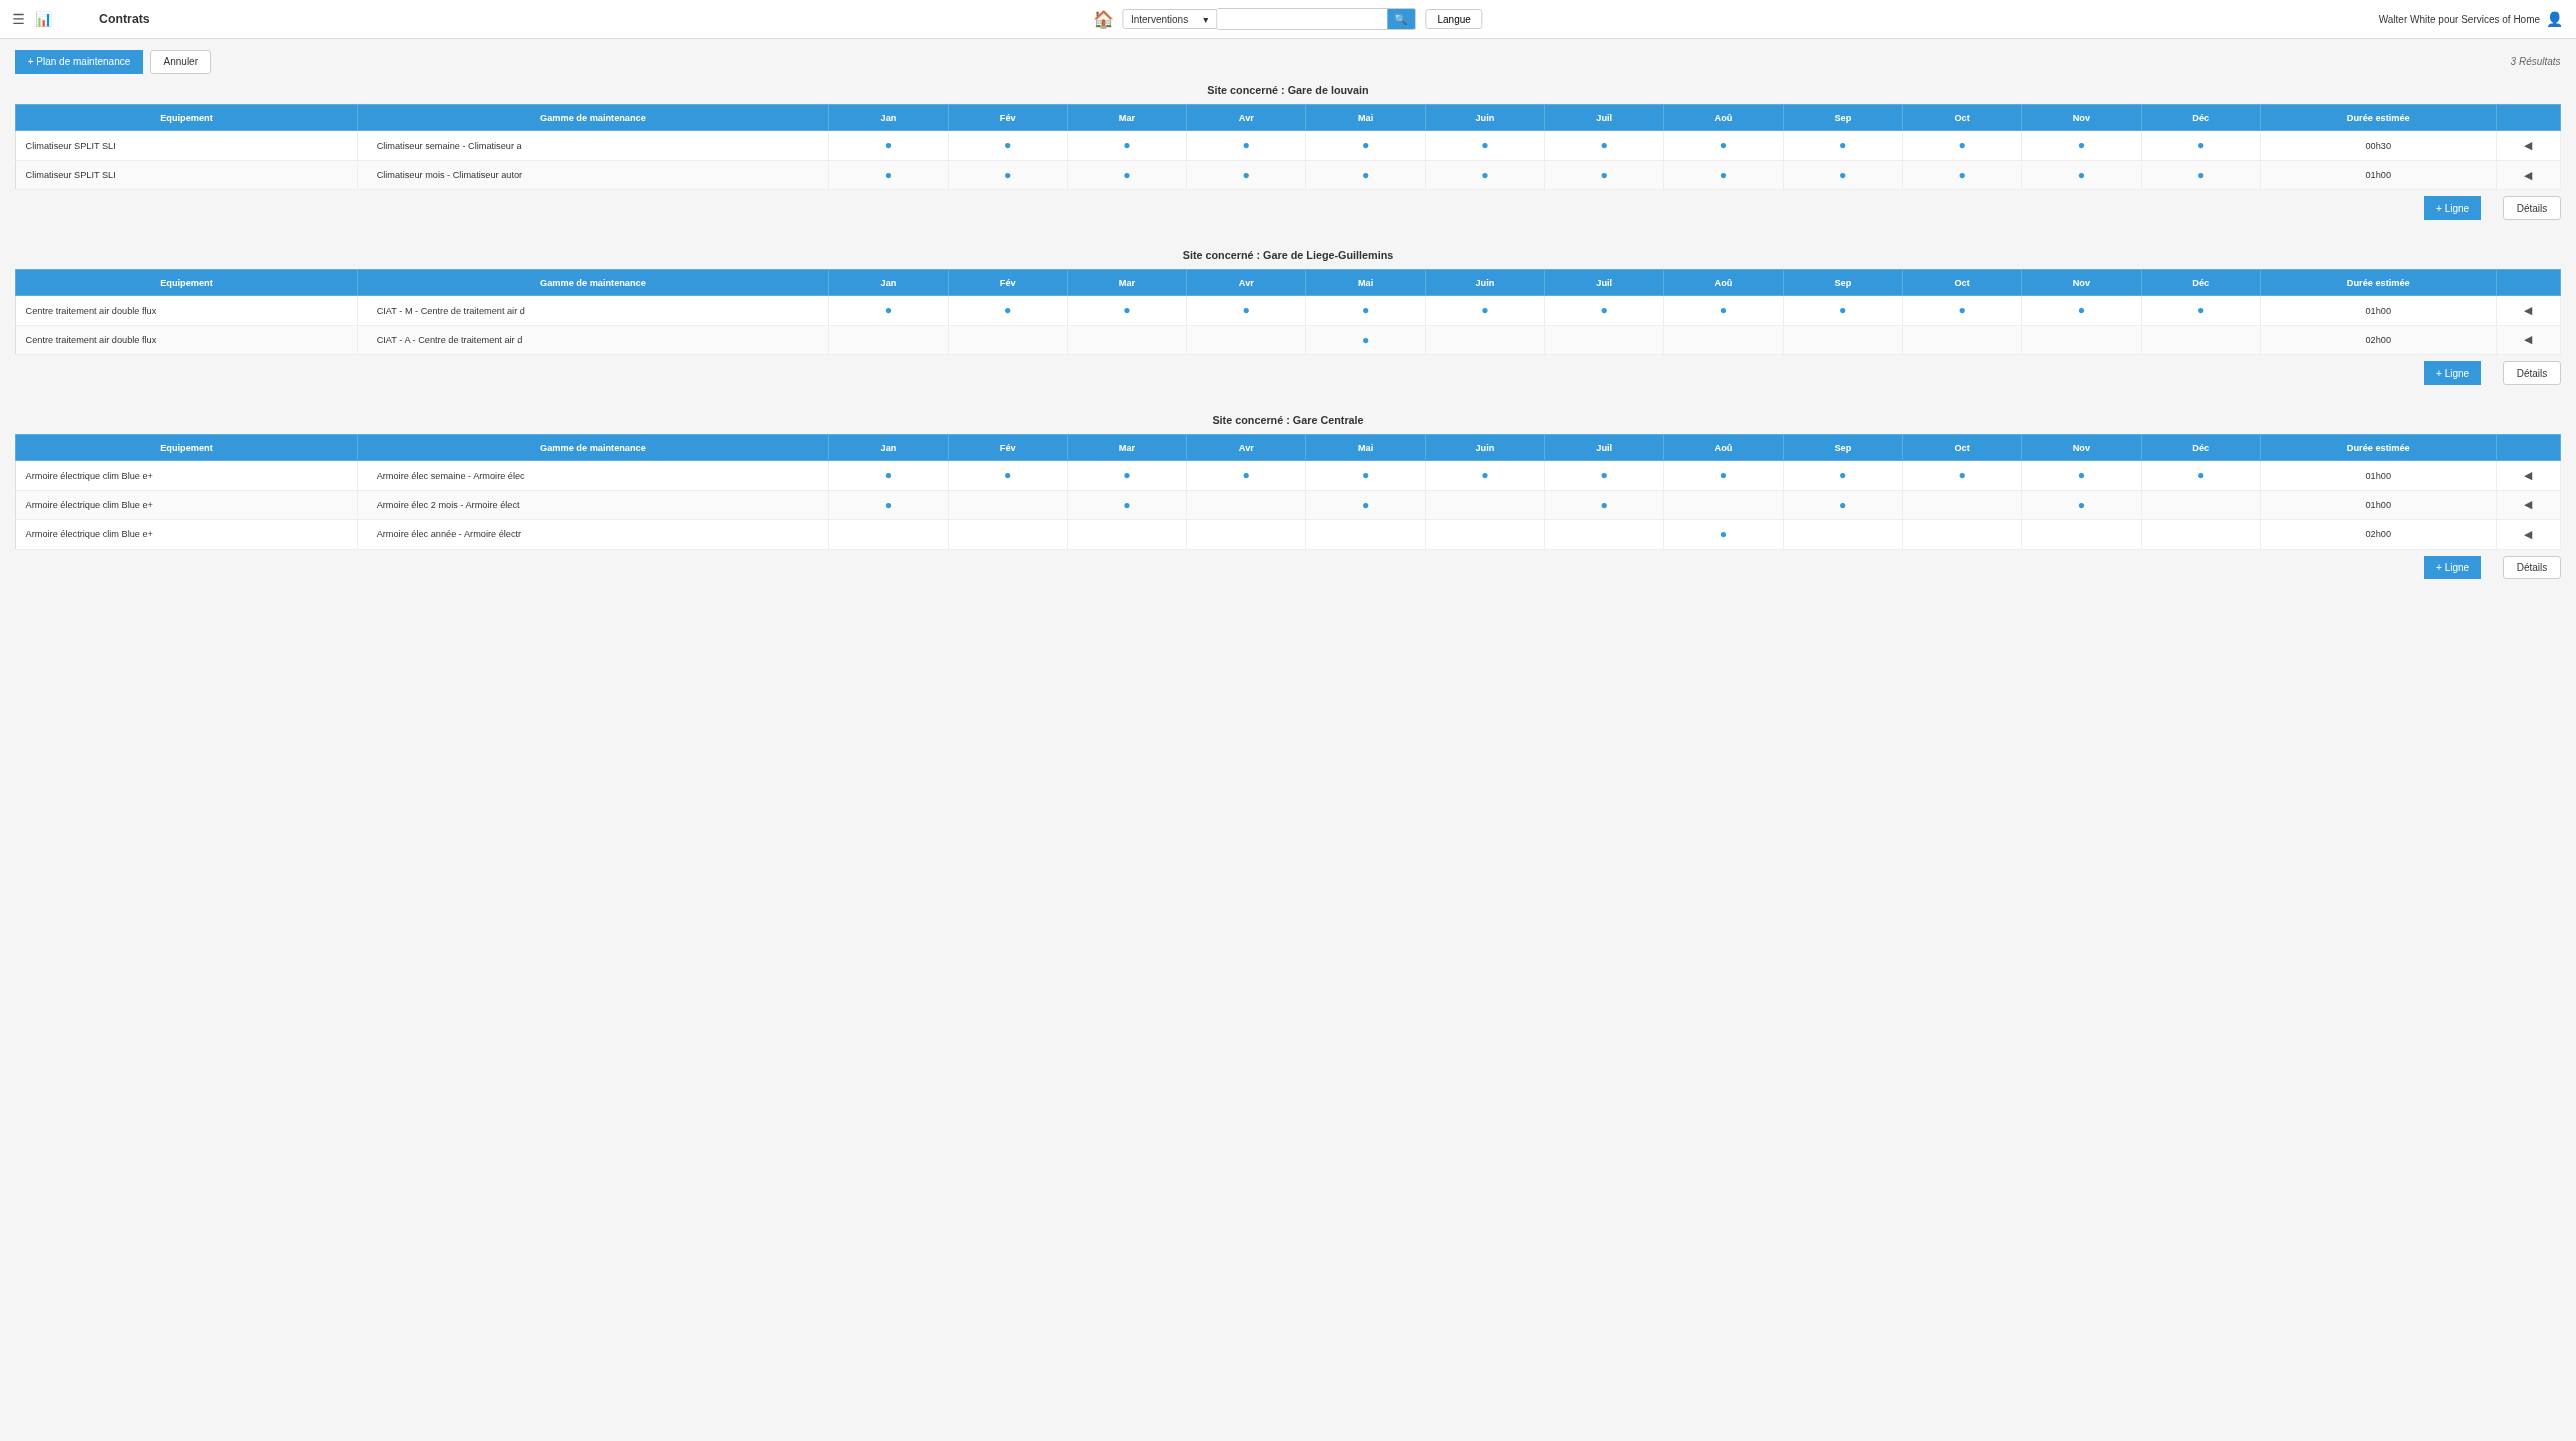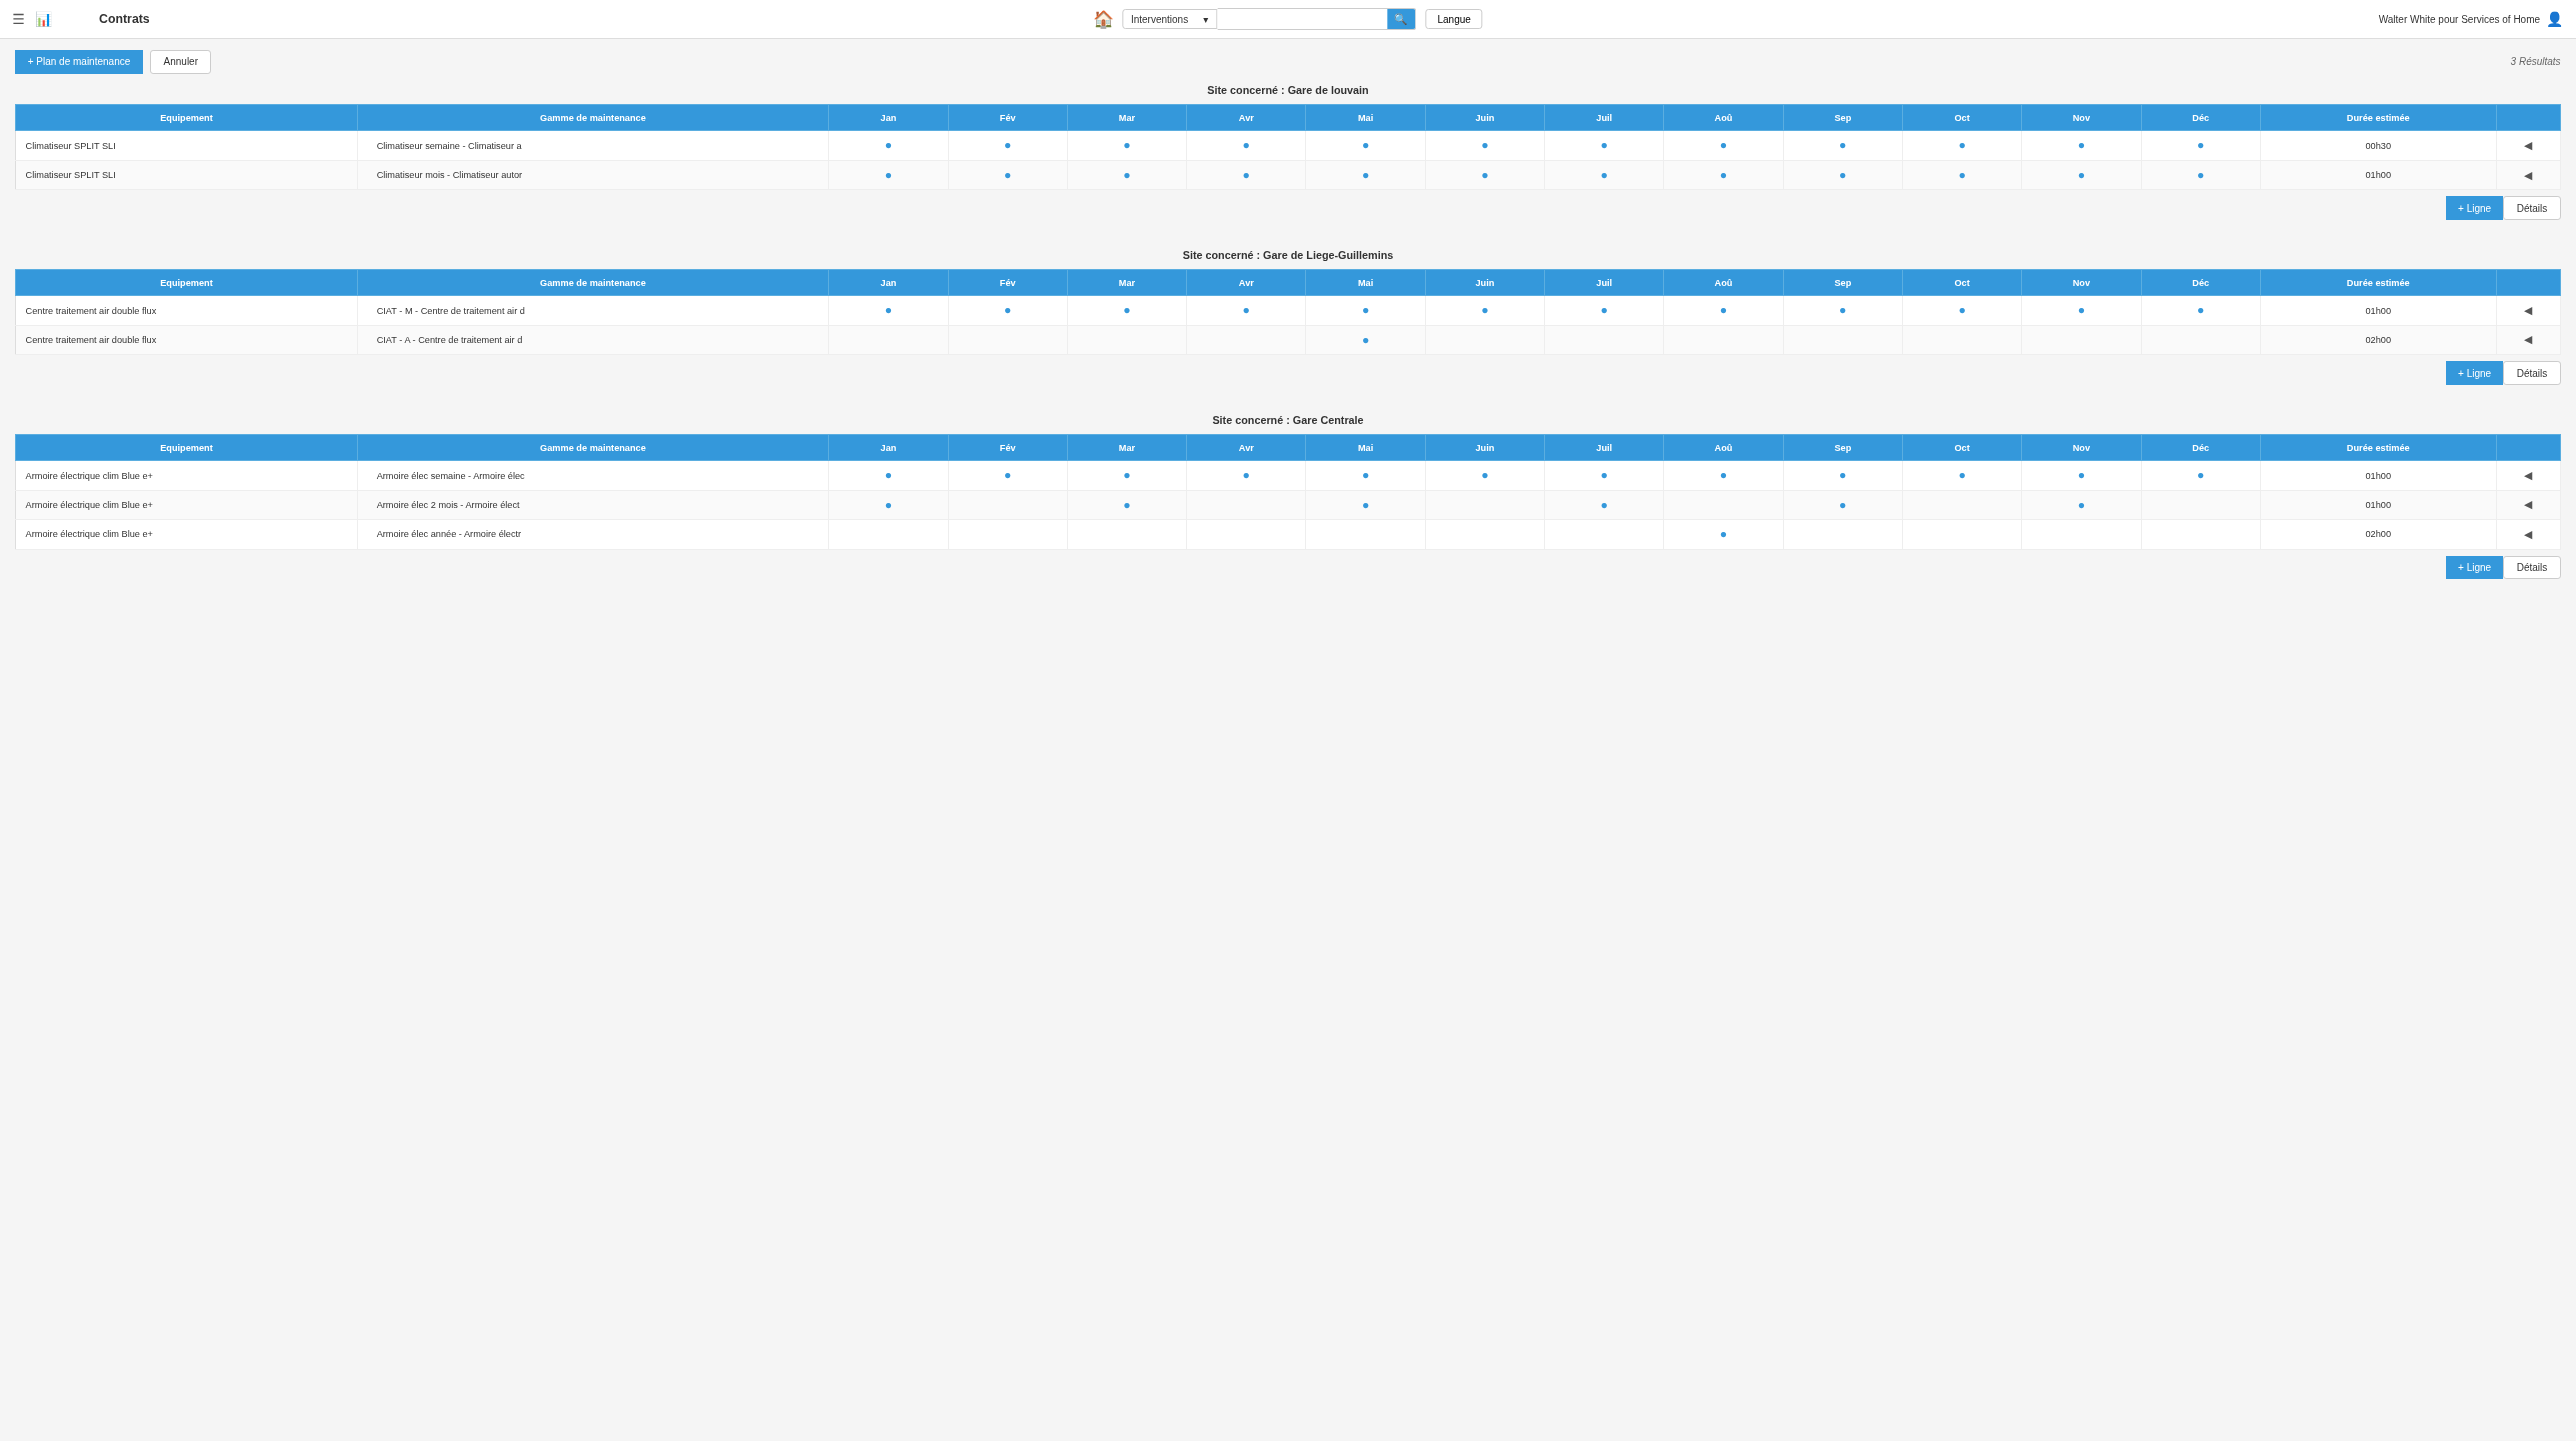--- a/index.html
+++ b/index.html
@@ -94,21 +94,21 @@
       padding: 7.7px 4.6px; text-align: center; font-size: 9.2px;
       border-right: 0.8px solid #eee;
     }
     .plan-table tbody td.col-equip { text-align: left; padding-left: 9.2px; }
     .plan-table tbody td.col-gamme { text-align: left; padding-left: 19px; overflow: hidden; white-space: nowrap; max-width: 170px; }
     .dot { color: #3498db; font-size: 12.3px; line-height: 1; }
     .chevron-btn {
       background: none; border: none; cursor: pointer; font-size: 10.8px; color: #555;
     }
     .table-footer {
-      display: flex; justify-content: flex-end; gap: 0; padding: 6.2px 0;
+      display: flex; justify-content: flex-end; gap: 22px; padding: 6.2px 0;
     }
   </style>
 </head>
 <body>
 
 <nav class="navbar">
   <div class="navbar-left">
     <span class="nav-icon">☰</span>
     <span class="nav-chart-icon">📊</span>
   </div>

